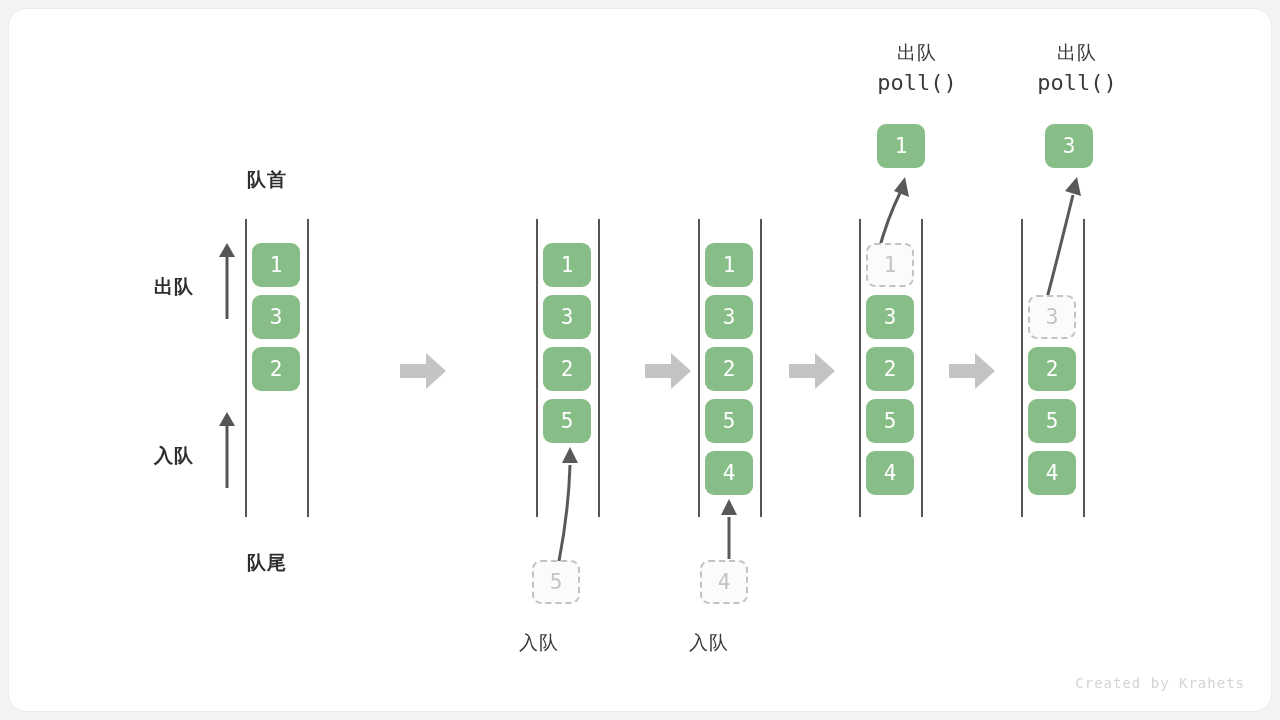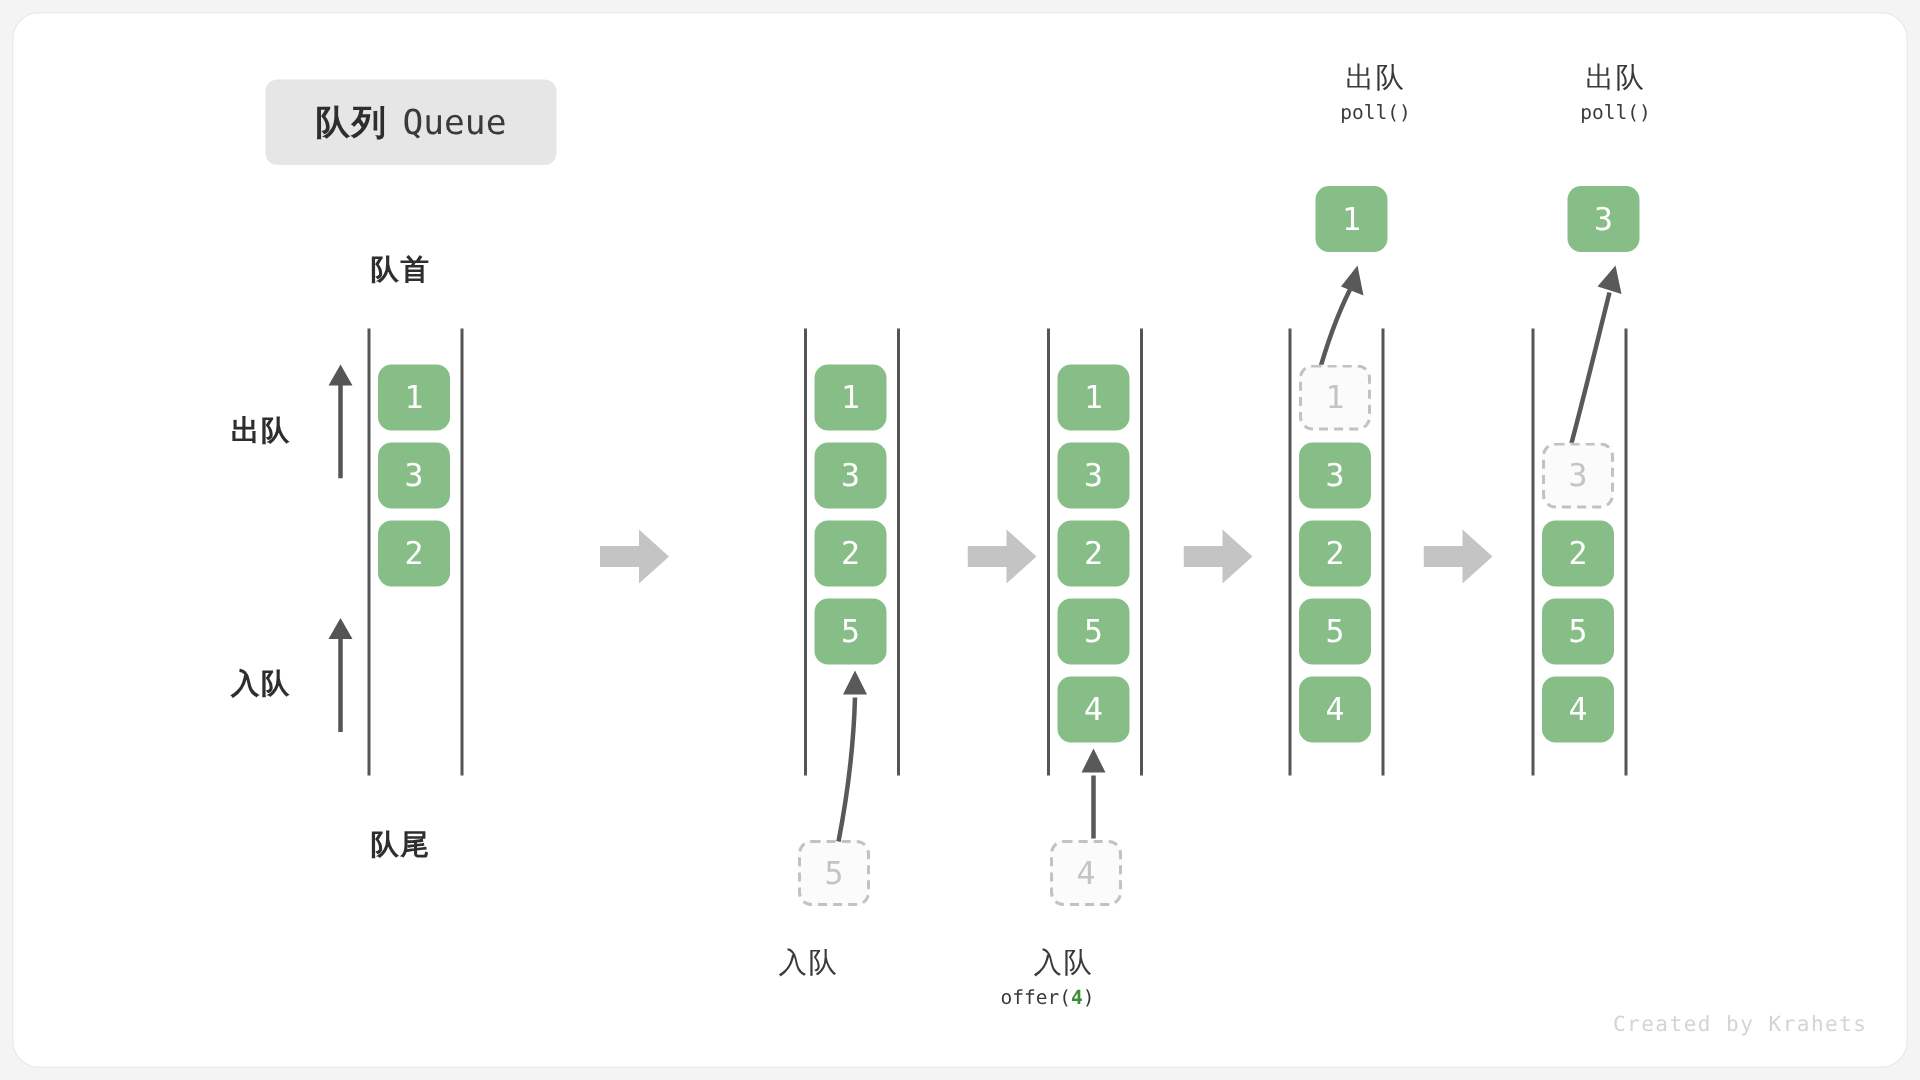--- a/index.html
+++ b/index.html
@@ -103,21 +103,21 @@
     text-align: center;
     white-space: nowrap;
     line-height: 1.45;
   }
   .op .cn {
     font-size: 19px;
     color: #3a3a3a;
     letter-spacing: 1px;
   }
   .op .code {
-    font-size: 13px;
+    font-size: 22px;
     color: #3a3a3a;
     font-family: "DejaVu Sans Mono", monospace;
   }
   .op .code em {
     font-style: normal;
     color: #3c8c3c;
     font-weight: bold;
   }
 
   
@@ -130,24 +130,20 @@
     letter-spacing: 1px;
     margin-left: 44px;
   }
   svg { display: block; }
 </style>
 </head>
 <body>
 
 <div id="card">
 
-  <div id="title-chip" class="abs">
-    <span class="cn">队列</span>
-    <span class="en">Queue</span>
-  </div>
 
   <div class="abs op" style="left:858px; top:30px; width:100px;">
     <div class="cn">出队</div>
     <div class="code">poll()</div>
   </div>
   <div class="abs op" style="left:1018px; top:30px; width:100px;">
     <div class="cn">出队</div>
     <div class="code">poll()</div>
   </div>
 
@@ -218,21 +214,20 @@
   <div class="abs cell ghost" style="left:691px; top:551px;">4</div>
   <div class="abs" style="left:704px; top:486px;">
     <svg width="40" height="66" viewBox="0 0 40 66">
       <path d="M16,64 C16,46 16,34 16,22" stroke="#595959" stroke-width="3" fill="none"></path>
       <polygon points="16,4 8,20 24,20" fill="#595959"></polygon>
     </svg>
   </div>
 
   <div class="abs op" style="left:658px; top:620px; width:160px;">
     <div class="cn" style="text-align:left; padding-left:22px;">入队</div>
-    <div class="code" style="text-align:left;"><span>offer(</span><em>4</em><span>)</span></div>
   </div>
 
   <div class="abs" style="left:780px; top:344px;">
     <svg width="46" height="36" viewBox="0 0 46 36">
       <polygon points="0,11 26,11 26,0 46,18 26,36 26,25 0,25" fill="#c4c4c4"></polygon>
     </svg>
   </div>
 
   <div class="abs cell pop" style="left:868px; top:115px;">1</div>
   <div class="abs" style="left:855px; top:160px;">

